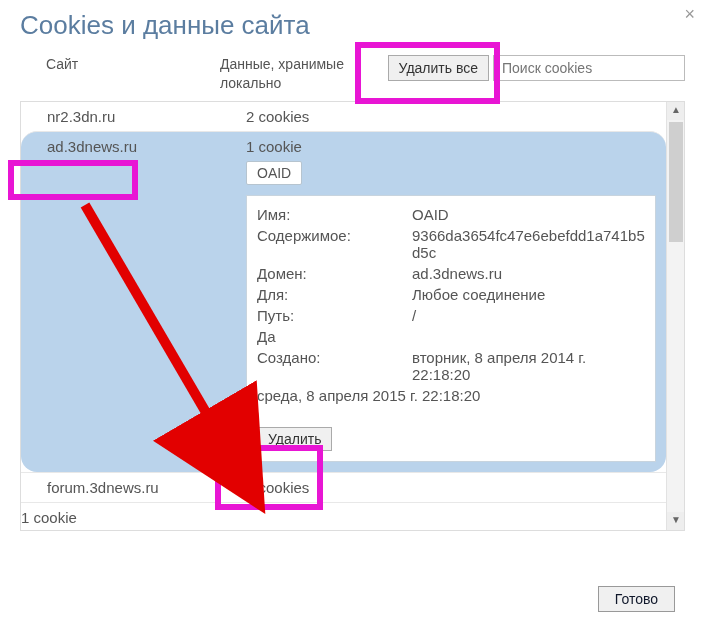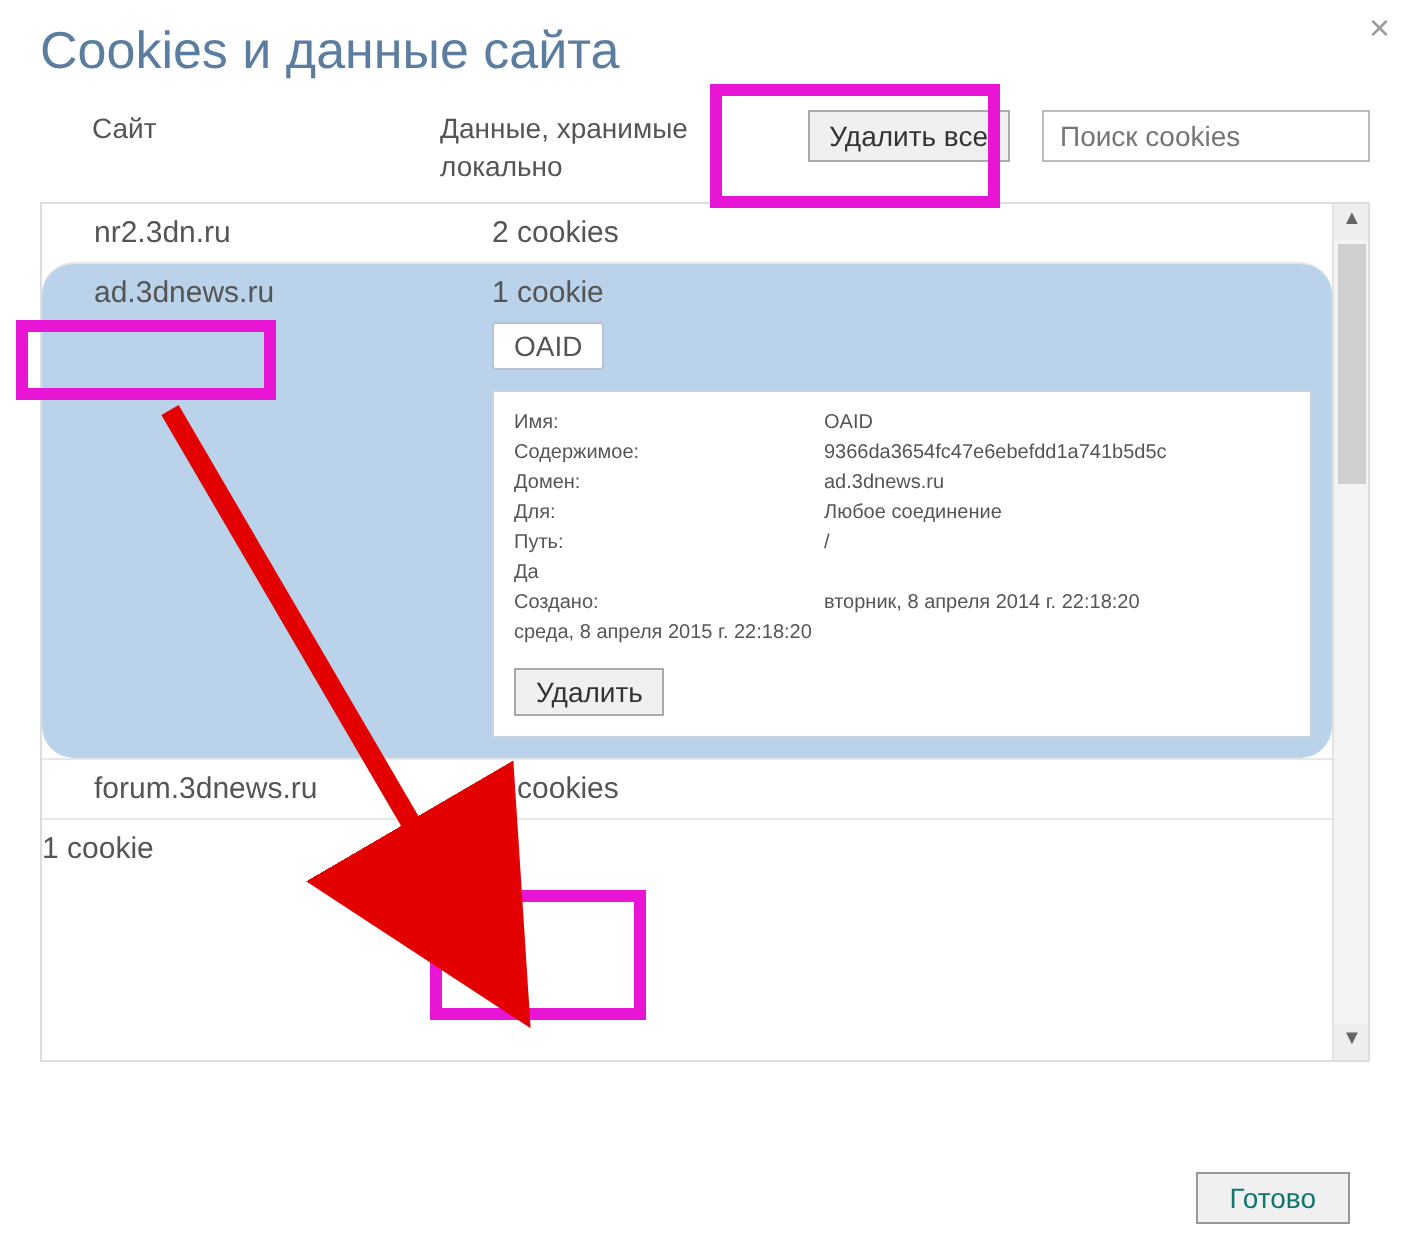--- a/index.html
+++ b/index.html
@@ -18,30 +18,30 @@
     font-size:26px; font-weight:400;
     color:#5b7da0;
     margin:2px 0 14px 0;
   }
   .topbar {
     display:flex; align-items:flex-start;
     margin-bottom:4px;
   }
   .col-site { width:200px; padding-left:26px; }
   .col-data-hdr { flex: 1; }
-  .top-controls { display:flex; gap:16px; align-items:flex-start; }
+  .top-controls { display:flex; gap:4px; align-items:flex-start; }
   .hdr-label { color:#555; line-height:1.35; }
   .delete-all-btn {
     border:1px solid #aaa; background:#f0f0f0;
     padding:4px 10px; font-size:14px; color:#333;
     cursor:pointer;
   }
   .search-input {
     border:1px solid #bbb; padding:4px 8px;
-    font-size:14px; width:164px; color:#701a75;
+    font-size:14px; width:192px; color:#701a75;
   }
   .list-wrap {
     position:relative;
     border:1px solid #ddd;
     margin-top:8px;
     height:430px;
     overflow:hidden;
   }
   .list-scroll {
     position:absolute; left:0; top:0; right:18px; bottom:0;
@@ -61,27 +61,27 @@
     display:inline-block;
     border:1px solid #b6c4cf; background:#fff;
     padding:3px 10px; margin-top:6px; color:#555;
     font-size:14px; border-radius:2px;
   }
   .detail-card {
     background:#fff; border:1px solid #c8d4de;
     margin:10px 10px 4px 0; padding:8px 10px 10px 10px;
     position:relative;
   }
-  .detail-row { display:flex; padding:2px 0; color:#555; font-size:10px; }
+  .detail-row { display:flex; padding:2px 0; color:#555; font-size:15px; }
   .detail-k { width:155px; flex-shrink:0; }
   .detail-v { flex:1; }
   .delete-btn {
     border:1px solid #aaa; background:#f0f0f0;
     padding:3px 10px; font-size:14px; color:#333;
-    cursor:pointer; margin-top:10px;text-align:center;
+    cursor:pointer; margin-top:21px;text-align:center;
   }
   
   .fake-sb {
     position:absolute; right:0; top:0; width:18px; bottom:0;
     background:#f3f3f3; border-left:1px solid #e2e2e2;
   }
   .sb-btn {
     position:absolute; left:0; width:18px; height:18px;
     background:#eee; text-align:center; line-height:16px;
     color:#666; font-size:10px; cursor:pointer;
@@ -95,21 +95,21 @@
   .dlg-close {
     position:absolute; top:4px; right:10px;
     color:#999; font-size:18px; cursor:pointer;
     font-weight:300;
   }
   .footer {
     position:absolute; right:30px; bottom:14px;
   }
   .done-btn {
     border:1px solid #999; background:#f0f0f0;
-    padding:4px 16px; font-size:14px; color:#0f766e;
+    padding:4px 16px; font-size:14px; color:#0f172a;
     cursor:pointer;
   }
   
   .hl {
     position:absolute; border:6px solid #e815d4;
     pointer-events:none;
   }
   
   .arrow-svg { position:absolute; left:0; top:0; pointer-events:none; }
 </style>

